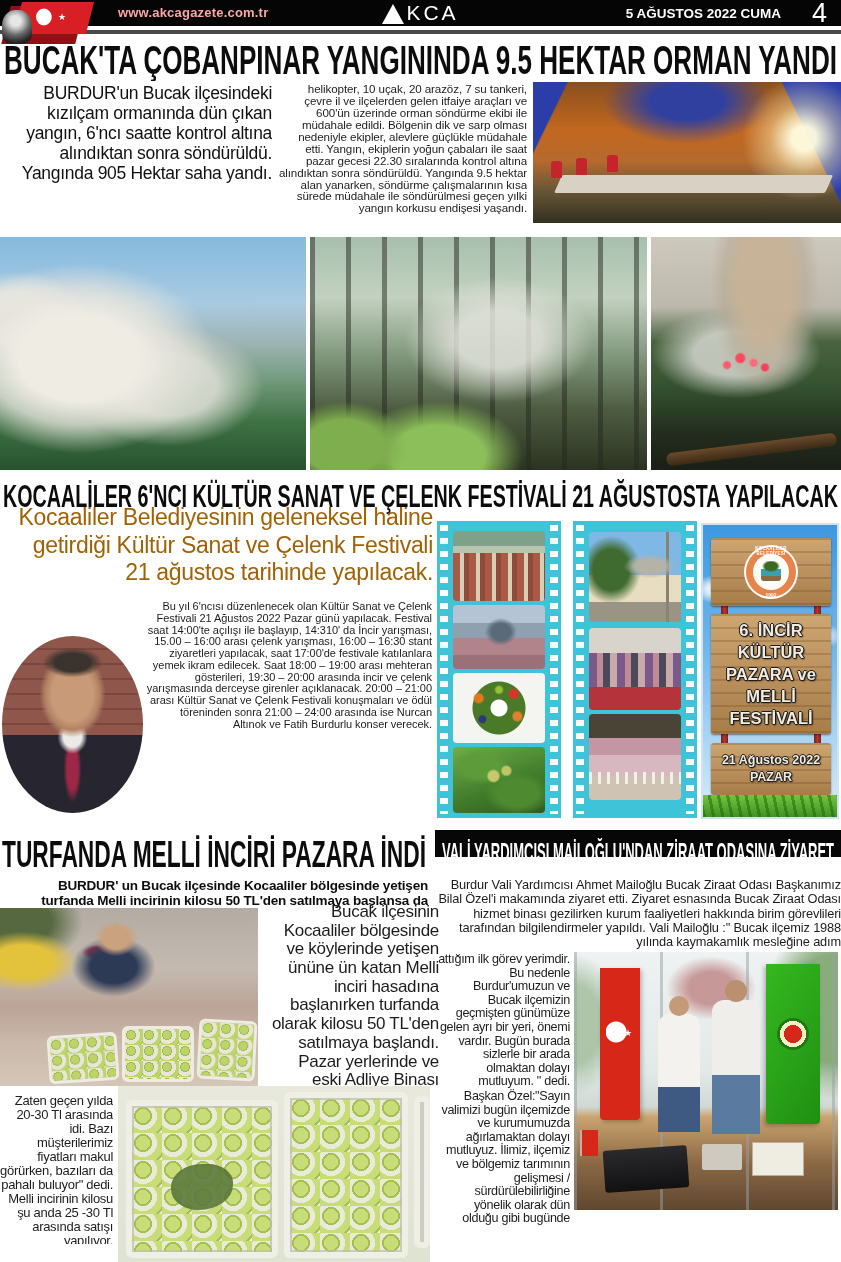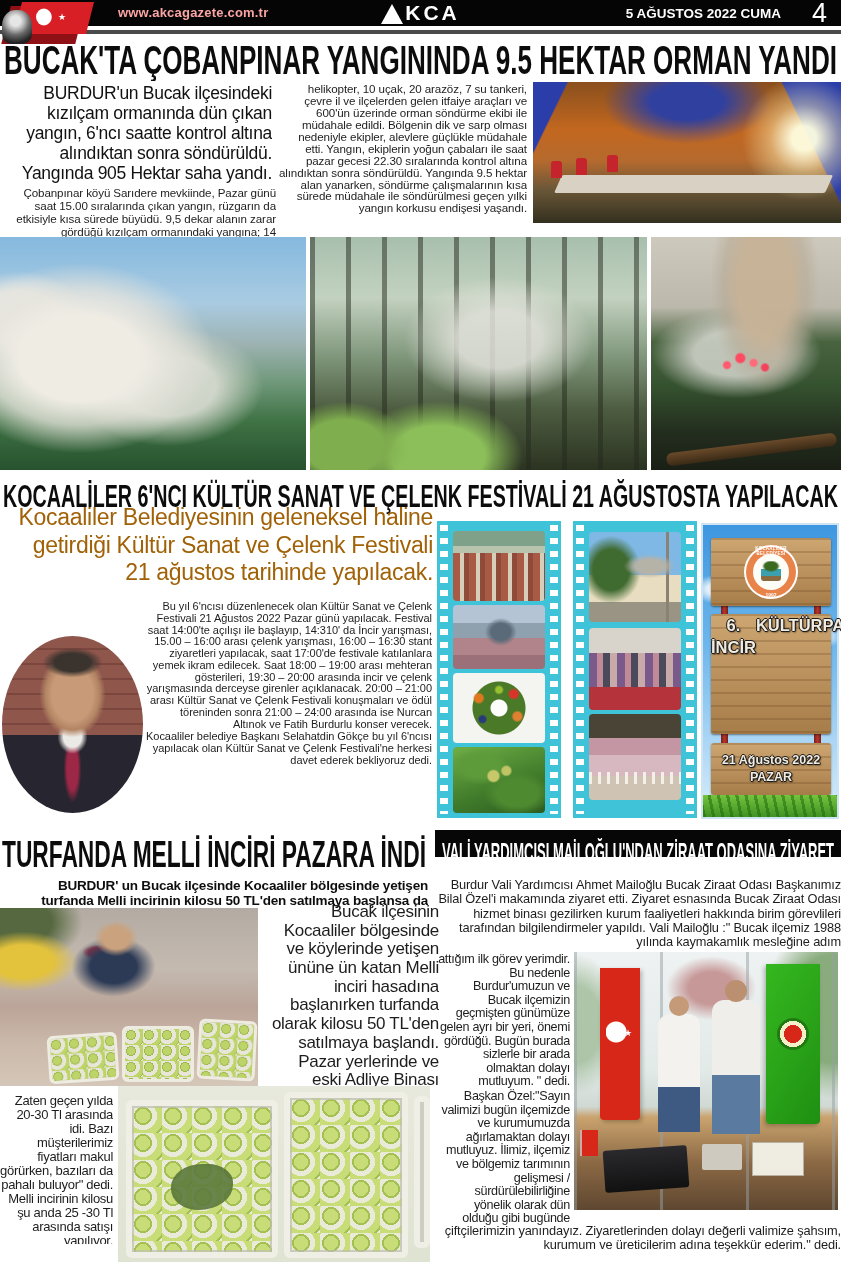--- a/index.html
+++ b/index.html
@@ -6,21 +6,21 @@
   html,body{background:#9a9a9a}
   #page{position:relative;width:841px;height:1262px;margin:0 auto;background:#fff;overflow:hidden;
         font-family:"Liberation Sans","DejaVu Sans",sans-serif;color:#1a1a1a}
 
   
   .topbar{position:absolute;left:0;top:0;width:841px;height:26px;background:#050505}
   .rule{position:absolute;left:0;top:30px;width:841px;height:4px;background:#4a4a4a}
   .site-url{position:absolute;left:118px;top:5px;color:#fca5a5;font-weight:bold;font-size:13px;letter-spacing:.2px}
   .brand{position:absolute;left:0;right:0;top:1px;text-align:center;color:#fff}
   .brand .tri{display:inline-block;width:0;height:0;border-left:11px solid transparent;border-right:11px solid transparent;border-bottom:20px solid #fff;vertical-align:-2px;margin-right:2px}
-  .brand .txt{font-weight:bold;font-size:21px;letter-spacing:3px;vertical-align:2px}
+  .brand .txt{font-weight:normal;font-size:21px;letter-spacing:3px;vertical-align:2px}
   .issue-date{position:absolute;right:60px;top:6px;color:#fff;font-weight:bold;font-size:13.5px}
   .pagenum{position:absolute;right:14px;top:-2px;color:#fff;font-size:27px;font-weight:normal}
   .logo{position:absolute;left:2px;top:0;width:100px;height:48px;z-index:5}
   .logo .stripe2{position:absolute;left:4px;top:6px;width:74px;height:38px;background:#8f1115;transform:skewX(-14deg)}
   .logo .stripe1{position:absolute;left:16px;top:2px;width:72px;height:32px;background:#d81f26;transform:skewX(-14deg)}
   .logo .crescent{position:absolute;left:34px;top:8px;width:18px;height:18px;border-radius:50%;
      background:radial-gradient(circle at 40% 50%, #fff 0 8px, transparent 9px),radial-gradient(circle at 58% 50%, #d81f26 0 6px, transparent 7px)}
   .logo .star{position:absolute;left:56px;top:12px;color:#fff;font-size:9px}
   .logo .ataturk{position:absolute;left:0;top:10px;width:30px;height:34px;border-radius:45% 45% 30% 30%;
      background:radial-gradient(circle at 45% 32%, #e6e6e6 0 5px, #b5b5b5 9px, #6a6a6a 14px, #222 22px)}
@@ -131,21 +131,21 @@
   .poster{position:absolute;left:701px;top:523px;width:138px;height:296px;border:2px solid #cfe4f2;background:
      radial-gradient(ellipse 40px 16px at 20% 22%, rgba(255,255,255,.85) 0 55%, transparent 100%),
      radial-gradient(ellipse 34px 14px at 80% 38%, rgba(255,255,255,.7) 0 55%, transparent 100%),
      linear-gradient(180deg,#3e97e0 0%,#6fb7ec 42%,#a8d4f4 72%,#d8edfa 100%)}
   .poster .post{position:absolute;top:14px;bottom:10px;width:7px;background:linear-gradient(90deg,#7a1f1a,#b5362a 50%,#7a1f1a)}
   .post.l{left:18px}.post.r{left:111px}
   .board{position:absolute;left:8px;width:120px;border-radius:3px;box-shadow:0 1px 2px rgba(0,0,0,.45);
      background:repeating-linear-gradient(180deg, rgba(110,74,36,.28) 0 2px, transparent 2px 13px),
      linear-gradient(180deg,#cda671 0%,#b98f5c 55%,#a67c49 100%)}
   .b1{top:13px;height:68px}
-  .b2{top:89px;height:120px;display:flex;flex-direction:row;}
+  .b2{top:89px;height:120px;display:flex;flex-direction:column;justify-content:center}
   .b3{top:218px;height:52px;display:flex;flex-direction:column;justify-content:center}
   .badge{position:absolute;left:50%;top:7px;transform:translateX(-50%);width:54px;height:54px;border-radius:50%;background:#e8834a;
      box-shadow:0 0 0 2px #fff inset}
   .badge .inner{position:absolute;left:9px;top:9px;width:36px;height:36px;border-radius:50%;background:#fdfdf8;overflow:hidden}
   .badge .emblem{position:absolute;left:50%;top:46%;transform:translate(-50%,-50%);width:20px;height:20px;background:
      radial-gradient(ellipse 9px 6px at 50% 26%, #3a6a1f 0 70%, transparent 100%),
      linear-gradient(180deg, transparent 40%, #3aa0b0 40% 75%, #8a6a40 75%);border-radius:3px}
   .badge .ringtext{position:absolute;left:0;right:0;top:1px;text-align:center;font-size:4.5px;font-weight:bold;color:#fff;letter-spacing:.2px}
   .badge .ringyear{position:absolute;left:0;right:0;bottom:1px;text-align:center;font-size:5px;font-weight:bold;color:#fff}
   .wood-line{ text-align:center;font-weight:bold;color:#f2ece0;
@@ -226,42 +226,40 @@
     <div class="crescent"></div>
     <div class="star">★</div>
     <div class="ataturk"></div>
   </div>
   <div class="rule"></div>
 
   <svg class="head" style="left:0;top:37px" width="841" height="44">
     <text x="4" y="37" font-size="41" textLength="833" lengthAdjust="spacingAndGlyphs">BUCAK'TA ÇOBANPINAR YANGININDA 9.5 HEKTAR ORMAN YANDI</text>
   </svg>
   <div class="tb lead1">BURDUR'un Bucak ilçesindeki kızılçam ormanında dün çıkan yangın, 6'ncı saatte kontrol altına alındıktan sonra söndürüldü. Yangında 905 Hektar saha yandı.</div>
-  <div class="tb c1">Çobanpınar köyü Sarıdere mevkiinde, Pazar günü saat 15.00 sıralarında çıkan yangın, rüzgarın da etkisiyle kısa sürede büyüdü. 9,5 dekar alanın zarar gördüğü kızılçam ormanındaki yangına; 14</div>
   <div class="tb c2">helikopter, 10 uçak, 20 arazöz, 7 su tankeri, çevre il ve ilçelerden gelen itfaiye araçları ve 600'ün üzerinde orman söndürme ekibi ile müdahale edildi. Bölgenin dik ve sarp olması nedeniyle ekipler, alevlere güçlükle müdahale etti. Yangın, ekiplerin yoğun çabaları ile saat pazar gecesi 22.30 sıralarında kontrol altına alındıktan sonra söndürüldü. Yangında 9.5 hektar alan yanarken, söndürme çalışmalarının kısa sürede müdahale ile söndürülmesi geçen yılki yangın korkusu endişesi yaşandı.</div>
   <div class="ph ph-tent">
     <div class="table"></div>
     <div class="vest v1"></div>
     <div class="vest v2"></div>
     <div class="vest v3"></div>
   </div>
   <div class="ph ph-fire-a"></div>
   <div class="ph ph-fire-b"></div>
   <div class="ph ph-fire-c">
       <div class="log"></div>
     </div>
 
   <svg class="head" style="left:0;top:476px" width="841" height="38">
     <text x="3" y="31" font-size="31" textLength="835" lengthAdjust="spacingAndGlyphs">KOCAALİLER 6'NCI KÜLTÜR SANAT VE ÇELENK FESTİVALİ 21 AĞUSTOSTA YAPILACAK</text>
   </svg>
   <div class="tb lead2">Kocaaliler Belediyesinin geleneksel haline getirdiği Kültür Sanat ve Çelenk Festivali 21 ağustos tarihinde yapılacak.</div>
   <div class="ph portrait"></div>
   <div class="tb body2">
     <p>Bu yıl 6'ncısı düzenlenecek olan Kültür Sanat ve Çelenk Festivali 21 Ağustos 2022 Pazar günü yapılacak. Festival saat 14:00'te açılışı ile başlayıp, 14:310' da İncir yarışması, 15.00 – 16:00 arası çelenk yarışması, 16:00 – 16:30 stant ziyaretleri yapılacak, saat 17:00'de festivale katılanlara yemek ikram edilecek. Saat 18:00 – 19:00 arası mehteran gösterileri, 19:30 – 20:00 arasında incir ve çelenk yarışmasında derceyse girenler açıklanacak. 20:00 – 21:00 arası Kültür Sanat ve Çelenk Festivali konuşmaları ve ödül töreninden sonra 21:00 – 24:00 arasında ise Nurcan Altınok ve Fatih Burdurlu konser verecek.</p>
-    <p>Kocaaliler belediye Başkanı Selahatdin Gökçe bu yıl 6'ncısı yapılacak olan Kültür Sanat ve Çelenk Festivali'ne herkesi davet ederek bekliyoruz dedi.</p>
   </div>
 
   <div class="strip" style="left:437px">
     <div class="sp s-town"></div>
     <div class="sp s-square"></div>
     <div class="sp s-wreath"></div>
     <div class="sp s-leaves"></div>
   </div>
   <div class="strip" style="left:573px">
     <div class="sp s-mosque"></div>
@@ -315,33 +313,32 @@
   <div class="h4bar">
     <svg class="head" style="left:0;top:0" width="406" height="43">
       <text class="white" x="203" y="31" text-anchor="middle" font-size="26" textLength="392" lengthAdjust="spacingAndGlyphs">VALİ YARDIMCISI MAİLOĞLU'NDAN ZİRAAT ODASINA ZİYARET</text>
     </svg>
   </div>
   <div class="tb v-body">
     <span>Burdur Vali Yardımcısı Ahmet Mailoğlu Bucak Ziraat Odası Başkanımız Bilal Özel'i makamında ziyaret etti. Ziyaret esnasında Bucak Ziraat Odası hizmet binası gezilirken kurum faaliyetleri hakkında birim görevlileri tarafından bilgilendirmeler yapıldı.</span>
     <span>Vali Mailoğlu :" Bucak ilçemiz 1988 yılında  kaymakamlık mesleğine adım</span>
   </div>
   <div class="tb v-col">
-    <p>attığım ilk görev yerimdir. Bu nedenle Burdur'umuzun ve Bucak ilçemizin geçmişten günümüze gelen ayrı bir yeri, önemi gördüğü. Bugün burada sizlerle bir arada olmaktan dolayı mutluyum. " dedi.</p>
+    <p>attığım ilk görev yerimdir. Bu nedenle Burdur'umuzun ve Bucak ilçemizin geçmişten günümüze gelen ayrı bir yeri, önemi vardır. Bugün burada sizlerle bir arada olmaktan dolayı mutluyum. " dedi.</p>
     <p>Başkan Özel:"Sayın valimizi bugün ilçemizde ve kurumumuzda ağırlamaktan dolayı mutluyuz. İlimiz, ilçemiz ve bölgemiz tarımının gelişmesi / sürdürülebilirliğine yönelik olarak dün olduğu gibi bugünde sizlerin desteğiyle</p>
   </div>
   <div class="ph ph-visit">
     <div class="flag-tr">
       <div class="cres"></div>
       <div class="st">★</div>
     </div>
     <div class="flag-green">
       <div class="em"></div>
     </div>
     <div class="man-a"></div>
     <div class="man-b"></div>
     <div class="laptop"></div>
     <div class="deskflag"></div>
     <div class="calc"></div>
     <div class="notes"></div>
   </div>
-  <div class="tb v-footer">çiftçilerimizin yanındayız. Ziyaretlerinden dolayı değerli valimize şahsım, kurumum ve üreticilerim adına teşekkür ederim." dedi.</div>
 
 </div>
 
 </body></html>

